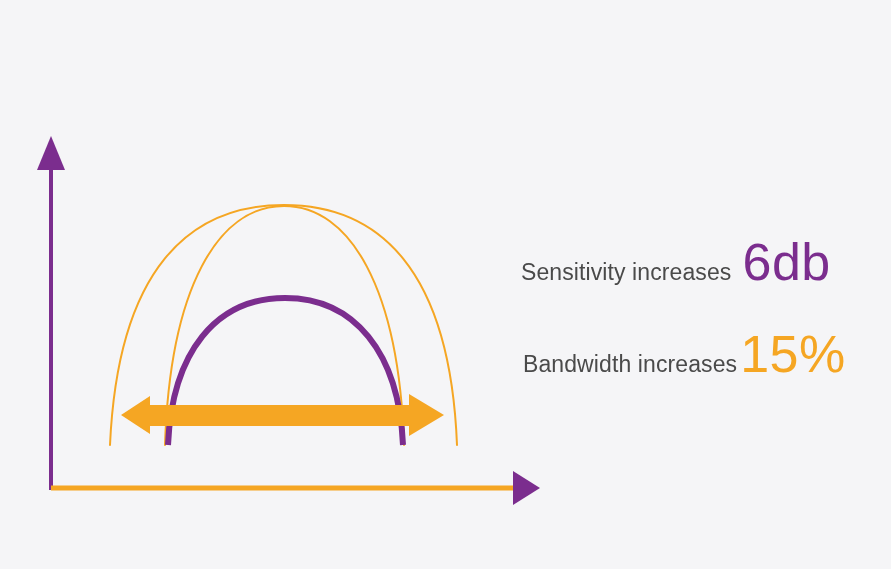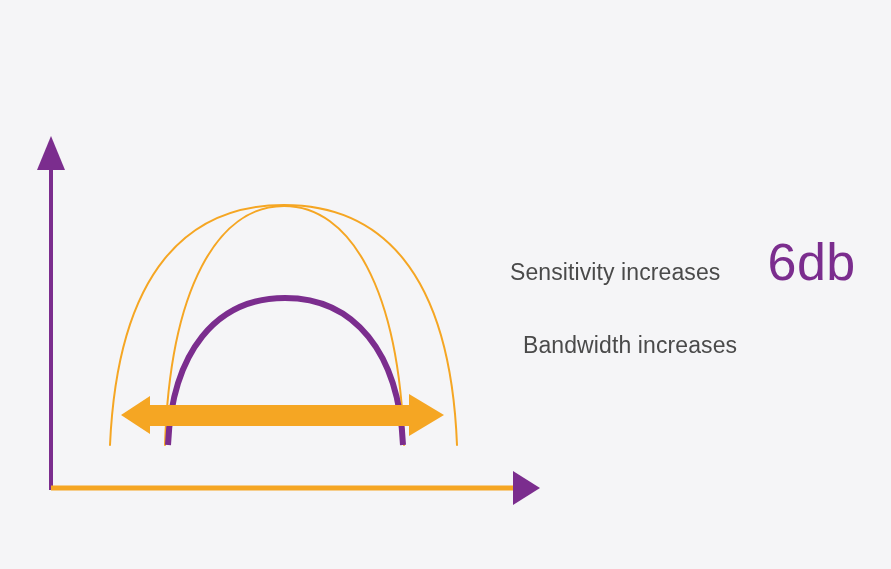--- a/index.html
+++ b/index.html
@@ -27,22 +27,22 @@
     top: 200px;
     width: 391px;
     height: 200px;
   }
   .stat-row {
     position: absolute;
     display: flex;
     align-items: baseline;
     white-space: nowrap;
   }
-  .stat-row.sensitivity { left: 10px; top: 28px; gap: 36px; }
-  .stat-row.bandwidth   { left: 23px; top: 132px; }
+  .stat-row.sensitivity { left: 21px; top: 28px; }
+  .stat-row.bandwidth   { left: 23px; top: 120px; }
   .stat-label {
     font-size: 23px;
     font-weight: 300;
     color: #4a4a4a;
     letter-spacing: 0.1px;
   }
   .stat-value {
     font-size: 52px;
     font-weight: 300;
     letter-spacing: 0.5px;
@@ -80,15 +80,16 @@
 
 <div class="annotations">
 
   <div class="stat-row sensitivity">
     <span class="stat-label">Sensitivity increases</span>
     <span class="stat-value" style="color:#7b2d8e">6db</span>
   </div>
 
   <div class="stat-row bandwidth">
     <span class="stat-label">Bandwidth increases</span>
+    <span class="stat-value" style="color:#f5a623">15%</span>
   </div>
 
 </div>
 
 </body></html>

